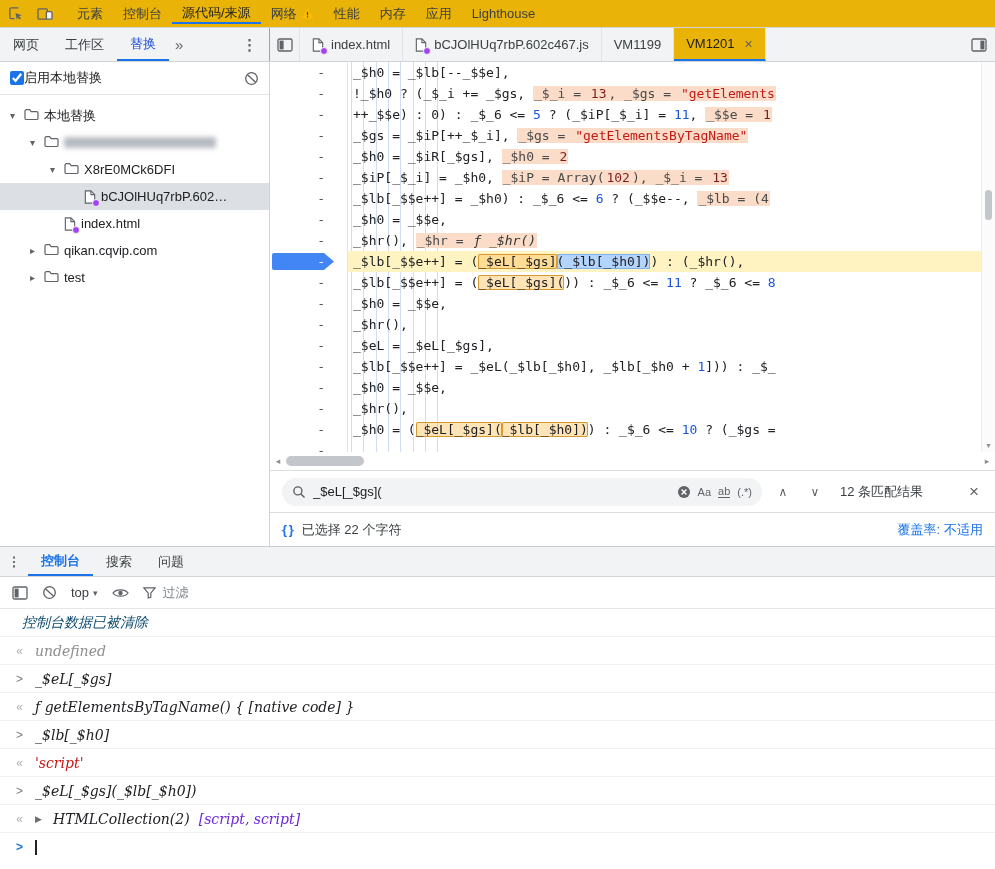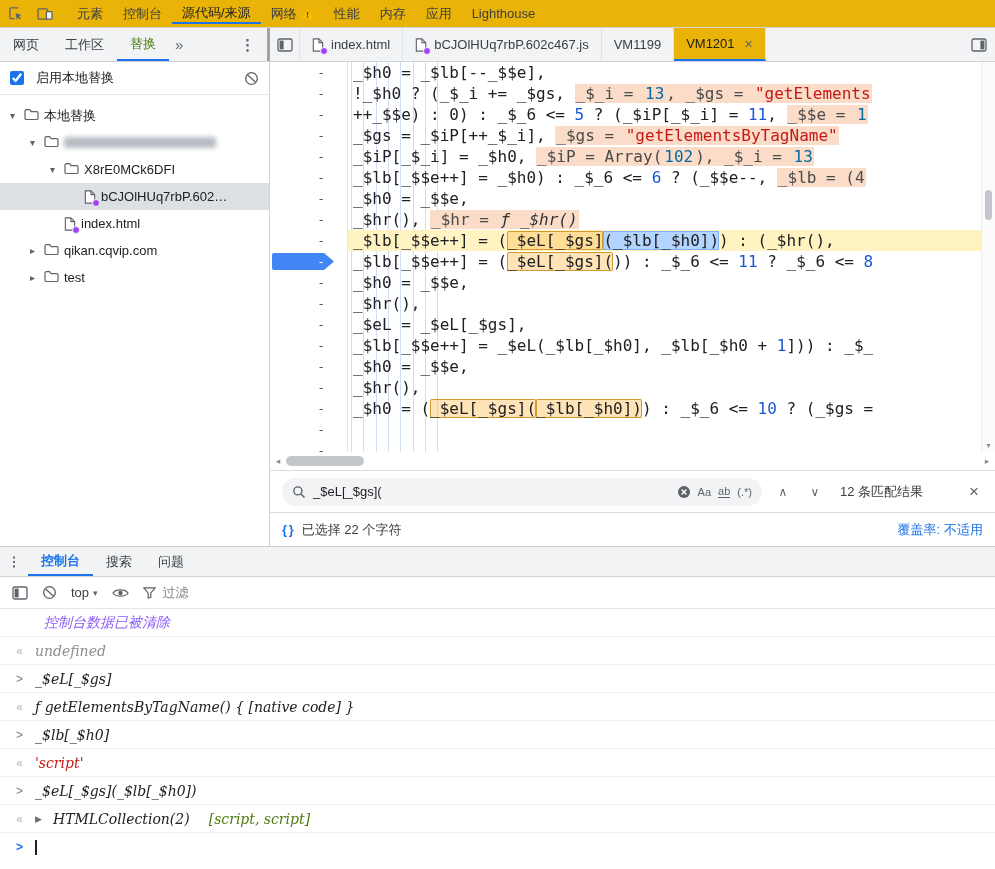--- a/index.html
+++ b/index.html
@@ -11,68 +11,68 @@
 .main-tabbar{flex:0 0 28px;height:28px;background:#eab308;border-bottom:1px solid #d0d4d9;display:flex;align-items:center}
 .tool-ic{width:30px;display:flex;align-items:center;justify-content:center;color:#5f6368}
 .tb-sep{width:1px;background:#d0d4d9;margin:5px 3px}
 .main-tabs{display:flex;align-items:stretch}
 .main-tab{padding:0 10px;display:flex;align-items:center;gap:4px;color:#3c4043;cursor:default;white-space:nowrap}
 .main-tab.active{border-bottom:2px solid #1a73e8;color:#202124}
 .warn{display:flex;align-items:center}
 
 
 .row2{flex:0 0 34px;height:34px;display:flex;background:#f1f3f4;border-bottom:1px solid #d0d4d9}
-.row2-left{flex:0 0 270px;width:270px;display:flex;align-items:stretch;border-right:3px solid #a3a3a3}
+.row2-left{flex:0 0 270px;width:270px;display:flex;align-items:stretch;border-right:1px solid #a3a3a3}
 .nav-tabs{display:flex;align-items:stretch}
 .nav-tab{padding:0 13px;display:flex;align-items:center;color:#3c4043;white-space:nowrap}
-.nav-tab.active{color:#4d7c0f;border-bottom:2px solid #1a73e8}
+.nav-tab.active{color:#1d4ed8;border-bottom:2px solid #1a73e8}
 .more-chev{display:flex;align-items:center;padding:0 6px;color:#5f6368;font-size:15px}
 .dots{margin-left:auto;display:flex;align-items:center;padding:0 12px;color:#5f6368;font-size:15px;font-weight:bold}
 .row2-right{flex:1;display:flex;align-items:stretch;min-width:0}
 .ed-icbtn{width:30px;display:flex;align-items:center;justify-content:center;color:#5f6368;border-right:1px solid #e0e3e7}
 .ed-tabs{display:flex;align-items:stretch;min-width:0}
 .ed-tab{display:flex;align-items:center;gap:7px;padding:0 12px;border-right:1px solid #e0e3e7;color:#3c4043;white-space:nowrap}
 .ed-tab.active{background:#eab308;border-bottom:2px solid #1a73e8;color:#202124}
 .ed-close{margin-left:3px;color:#5f6368;font-size:14px}
 .fileic{position:relative;width:12px;height:14px;display:inline-block}
 .fileic .dot{position:absolute;right:-4px;bottom:-3px;width:8px;height:8px;border-radius:50%;background:#a142f4;border:1.5px solid #f1f3f4}
 .row2-spacer{flex:1}
 .ed-right-btn{width:32px;display:flex;align-items:center;justify-content:center;color:#5f6368}
 
 
 .body{flex:1;display:flex;min-height:0}
 .sidebar{flex:0 0 270px;width:270px;border-right:1px solid #d0d4d9;display:flex;flex-direction:column;background:#fff}
-.ovr-toggle{flex:0 0 33px;height:33px;display:flex;align-items:center;gap:12px;padding:0 10px;border-bottom:1px solid #e3e6e8}
+.ovr-toggle{flex:0 0 33px;height:33px;display:flex;align-items:center;gap:0;padding:0 10px;border-bottom:1px solid #e3e6e8}
 .ovr-toggle input{width:14px;height:14px;accent-color:#1a73e8}
 .ovr-clear{margin-left:auto;color:#5f6368;display:flex;align-items:center}
 .tree{flex:1;padding-top:7px;overflow:hidden}
 .tree-row{height:27px;display:flex;align-items:center;gap:5px;white-space:nowrap;color:#202124}
 .tree-row.selected{background:#dcdfe3}
 .arrow{flex:0 0 13px;width:13px;text-align:center;color:#5f6368;font-size:10px}
 .tree-label{overflow:hidden;text-overflow:ellipsis}
 .blur-label{display:inline-block;width:152px;height:11px;background:#b6bac1;border-radius:2px;filter:blur(2.5px)}
 
 
 .editor-col{flex:1;display:flex;flex-direction:column;min-width:0}
 .code-wrap{flex:1;display:flex;min-height:0;position:relative;overflow:hidden}
 .gutter{flex:0 0 78px;width:78px;border-right:1px solid #e3e6e8;font-family:"DejaVu Sans Mono",monospace;font-size:13px;color:#4a5568;background:#fff}
 .g-row{height:21px;line-height:21px;text-align:right;padding-right:22px;position:relative}
 .g-row.exec{color:#fff}
 .g-row.exec::before{content:"";position:absolute;left:2px;top:2px;width:62px;height:17px;background:#4285f4;clip-path:polygon(0 0,52px 0,62px 8.5px,52px 17px,0 17px);border-radius:2px}
 .g-row span{position:relative}
-.code{flex:1;position:relative;min-width:0;overflow:hidden;font-family:"DejaVu Sans Mono",monospace;font-size:16px}
+.code{flex:1;position:relative;min-width:0;overflow:hidden;font-family:"DejaVu Sans Mono",monospace;font-size:13px}
 .guides{position:absolute;top:0;bottom:0;left:0;width:120px;pointer-events:none;z-index:0}
 .guide{position:absolute;top:0;bottom:0;width:1px;background:rgba(96,145,205,.30)}
 .c-row{height:21px;line-height:21px;white-space:pre;padding-left:5px;position:relative;z-index:1}
 .c-row.exec{background:#fff3c2}
 .seg-c{color:#202124}
 .seg-n{color:#1a56db}
 .seg-h,.seg-hn,.seg-hs,.seg-hf{background:#fadcc8;padding:0 1px}
 .seg-h{color:#4b4b4b}
-.seg-hn{color:#0369a1}
+.seg-hn{color:#7f1d1d}
 .seg-hs{color:#c41a16}
 .seg-hf{color:#333;font-style:italic}
 .seg-m{background:rgba(255,196,98,.45);box-shadow:inset 0 0 0 1px #d6992e;border-radius:2px}
 .seg-sel{background:#b3d4fc;box-shadow:inset 0 0 0 1px #7fb2f0}
 .vscroll{position:absolute;right:0;top:0;bottom:0;width:14px;background:#fbfbfb;border-left:1px solid #ededed;z-index:2}
 .vthumb{position:absolute;left:3px;right:3px;top:128px;height:30px;background:#c3c6ca;border-radius:4px}
 .vs-btn{position:absolute;left:0;right:0;bottom:0;height:14px;display:flex;align-items:center;justify-content:center;color:#8a8f94;font-size:8px}
 .hscroll{flex:0 0 18px;height:18px;position:relative;background:#fff}
 .hs-btn{position:absolute;top:0;bottom:0;width:16px;display:flex;align-items:center;justify-content:center;color:#8a8f94;font-size:9px}
 .hs-left{left:0}.hs-right{right:0}
@@ -101,28 +101,28 @@
 .con-tab{padding:0 13px;display:flex;align-items:center;color:#3c4043}
 .con-tab.active{color:#1a73e8;border-bottom:2px solid #1a73e8;font-weight:bold}
 .con-toolbar{flex:0 0 32px;height:32px;display:flex;align-items:center;gap:14px;padding:0 12px;border-bottom:1px solid #e6e6e6}
 .ct-ic{color:#5f6368;display:flex;align-items:center}
 .ctx-sel{display:flex;align-items:center;gap:4px;color:#3c4043}
 .caret-dn{font-size:9px;color:#5f6368}
 .filter{display:flex;align-items:center;gap:7px;color:#80868b}
 .con-msgs{flex:1;overflow:hidden;font-family:"DejaVu Serif",serif;font-style:italic;font-size:14px}
 .msg{min-height:28px;display:flex;align-items:center;gap:9px;padding-left:13px;border-bottom:1px solid #f0f0f0}
 .msg .chev{flex:0 0 13px;font-family:"Liberation Sans",sans-serif;font-style:normal;font-size:12px;text-align:center}
-.msg.system{color:#8b5cf6;padding-left:44px}
+.msg.system{color:#0c4a6e;padding-left:22px}
 .chev-result{color:#b3b3b3}
 .chev-input{color:#7d7d7d}
 .chev-prompt{color:#1a73e8;font-weight:bold}
 .txt-muted{color:#8e8e8e}
 .txt-dark{color:#202124}
 .txt-string{color:#c41a16}
-.txt-suffix{color:#4d7c0f;margin-left:10px}
+.txt-suffix{color:#6d28d9;}
 .tri{font-family:"Liberation Sans",sans-serif;font-style:normal;font-size:9px;color:#6e6e6e;margin-right:2px}
 .prompt-caret{display:inline-block;width:1.5px;height:15px;background:#202124}
 .msg.prompt{border-bottom:none}
 </style>
 </head>
 <body>
 
 <div class="devtools">
 
   <div class="main-tabbar">
@@ -331,20 +331,21 @@
               <div class="guide" style="left: 39.9px;"></div>
               <div class="guide" style="left: 52.2px;"></div>
               <div class="guide" style="left: 64.5px;"></div>
               <div class="guide" style="left: 76.8px;"></div>
               <div class="guide" style="left: 89.1px;"></div>
             </div>
         <div class="c-row"><span class="seg-c">_$h0 = _$lb[--_$$e],</span></div>
             <div class="c-row"><span class="seg-c">!_$h0 ? (_$_i += _$gs, </span><span class="seg-h">_$_i = </span><span class="seg-hn">13</span><span class="seg-h">, _$gs = </span><span class="seg-hs">"getElements</span></div>
             <div class="c-row"><span class="seg-c">++_$$e) : 0) : _$_6 &lt;= </span><span class="seg-n">5</span><span class="seg-c"> ? (_$iP[_$_i] = </span><span class="seg-n">11</span><span class="seg-c">, </span><span class="seg-h">_$$e = </span><span class="seg-hn">1</span></div>
             <div class="c-row"><span class="seg-c">_$gs = _$iP[++_$_i], </span><span class="seg-h">_$gs = </span><span class="seg-hs">"getElementsByTagName"</span></div>
+            <div class="c-row"><span class="seg-c">_$h0 = _$iR[_$gs], </span><span class="seg-h">_$h0 = </span><span class="seg-hn">2</span></div>
             <div class="c-row"><span class="seg-c">_$iP[_$_i] = _$h0, </span><span class="seg-h">_$iP = Array(</span><span class="seg-hn">102</span><span class="seg-h">), _$_i = </span><span class="seg-hn">13</span></div>
             <div class="c-row"><span class="seg-c">_$lb[_$$e++] = _$h0) : _$_6 &lt;= </span><span class="seg-n">6</span><span class="seg-c"> ? (_$$e--, </span><span class="seg-h">_$lb = (4</span></div>
             <div class="c-row"><span class="seg-c">_$h0 = _$$e,</span></div>
             <div class="c-row"><span class="seg-c">_$hr(), </span><span class="seg-h">_$hr = </span><span class="seg-hf">ƒ _$hr()</span></div>
             <div class="c-row exec"><span class="seg-c">_$lb[_$$e++] = (</span><span class="seg-m">_$eL[_$gs]</span><span class="seg-sel">(_$lb[_$h0])</span><span class="seg-c">) : (_$hr(),</span></div>
             <div class="c-row"><span class="seg-c">_$lb[_$$e++] = (</span><span class="seg-m">_$eL[_$gs](</span><span class="seg-c">)) : _$_6 &lt;= </span><span class="seg-n">11</span><span class="seg-c"> ? _$_6 &lt;= </span><span class="seg-n">8</span></div>
             <div class="c-row"><span class="seg-c">_$h0 = _$$e,</span></div>
             <div class="c-row"><span class="seg-c">_$hr(),</span></div>
             <div class="c-row"><span class="seg-c">_$eL = _$eL[_$gs],</span></div>
             <div class="c-row"><span class="seg-c">_$lb[_$$e++] = _$eL(_$lb[_$h0], _$lb[_$h0 + </span><span class="seg-n">1</span><span class="seg-c">])) : _$_</span></div>

